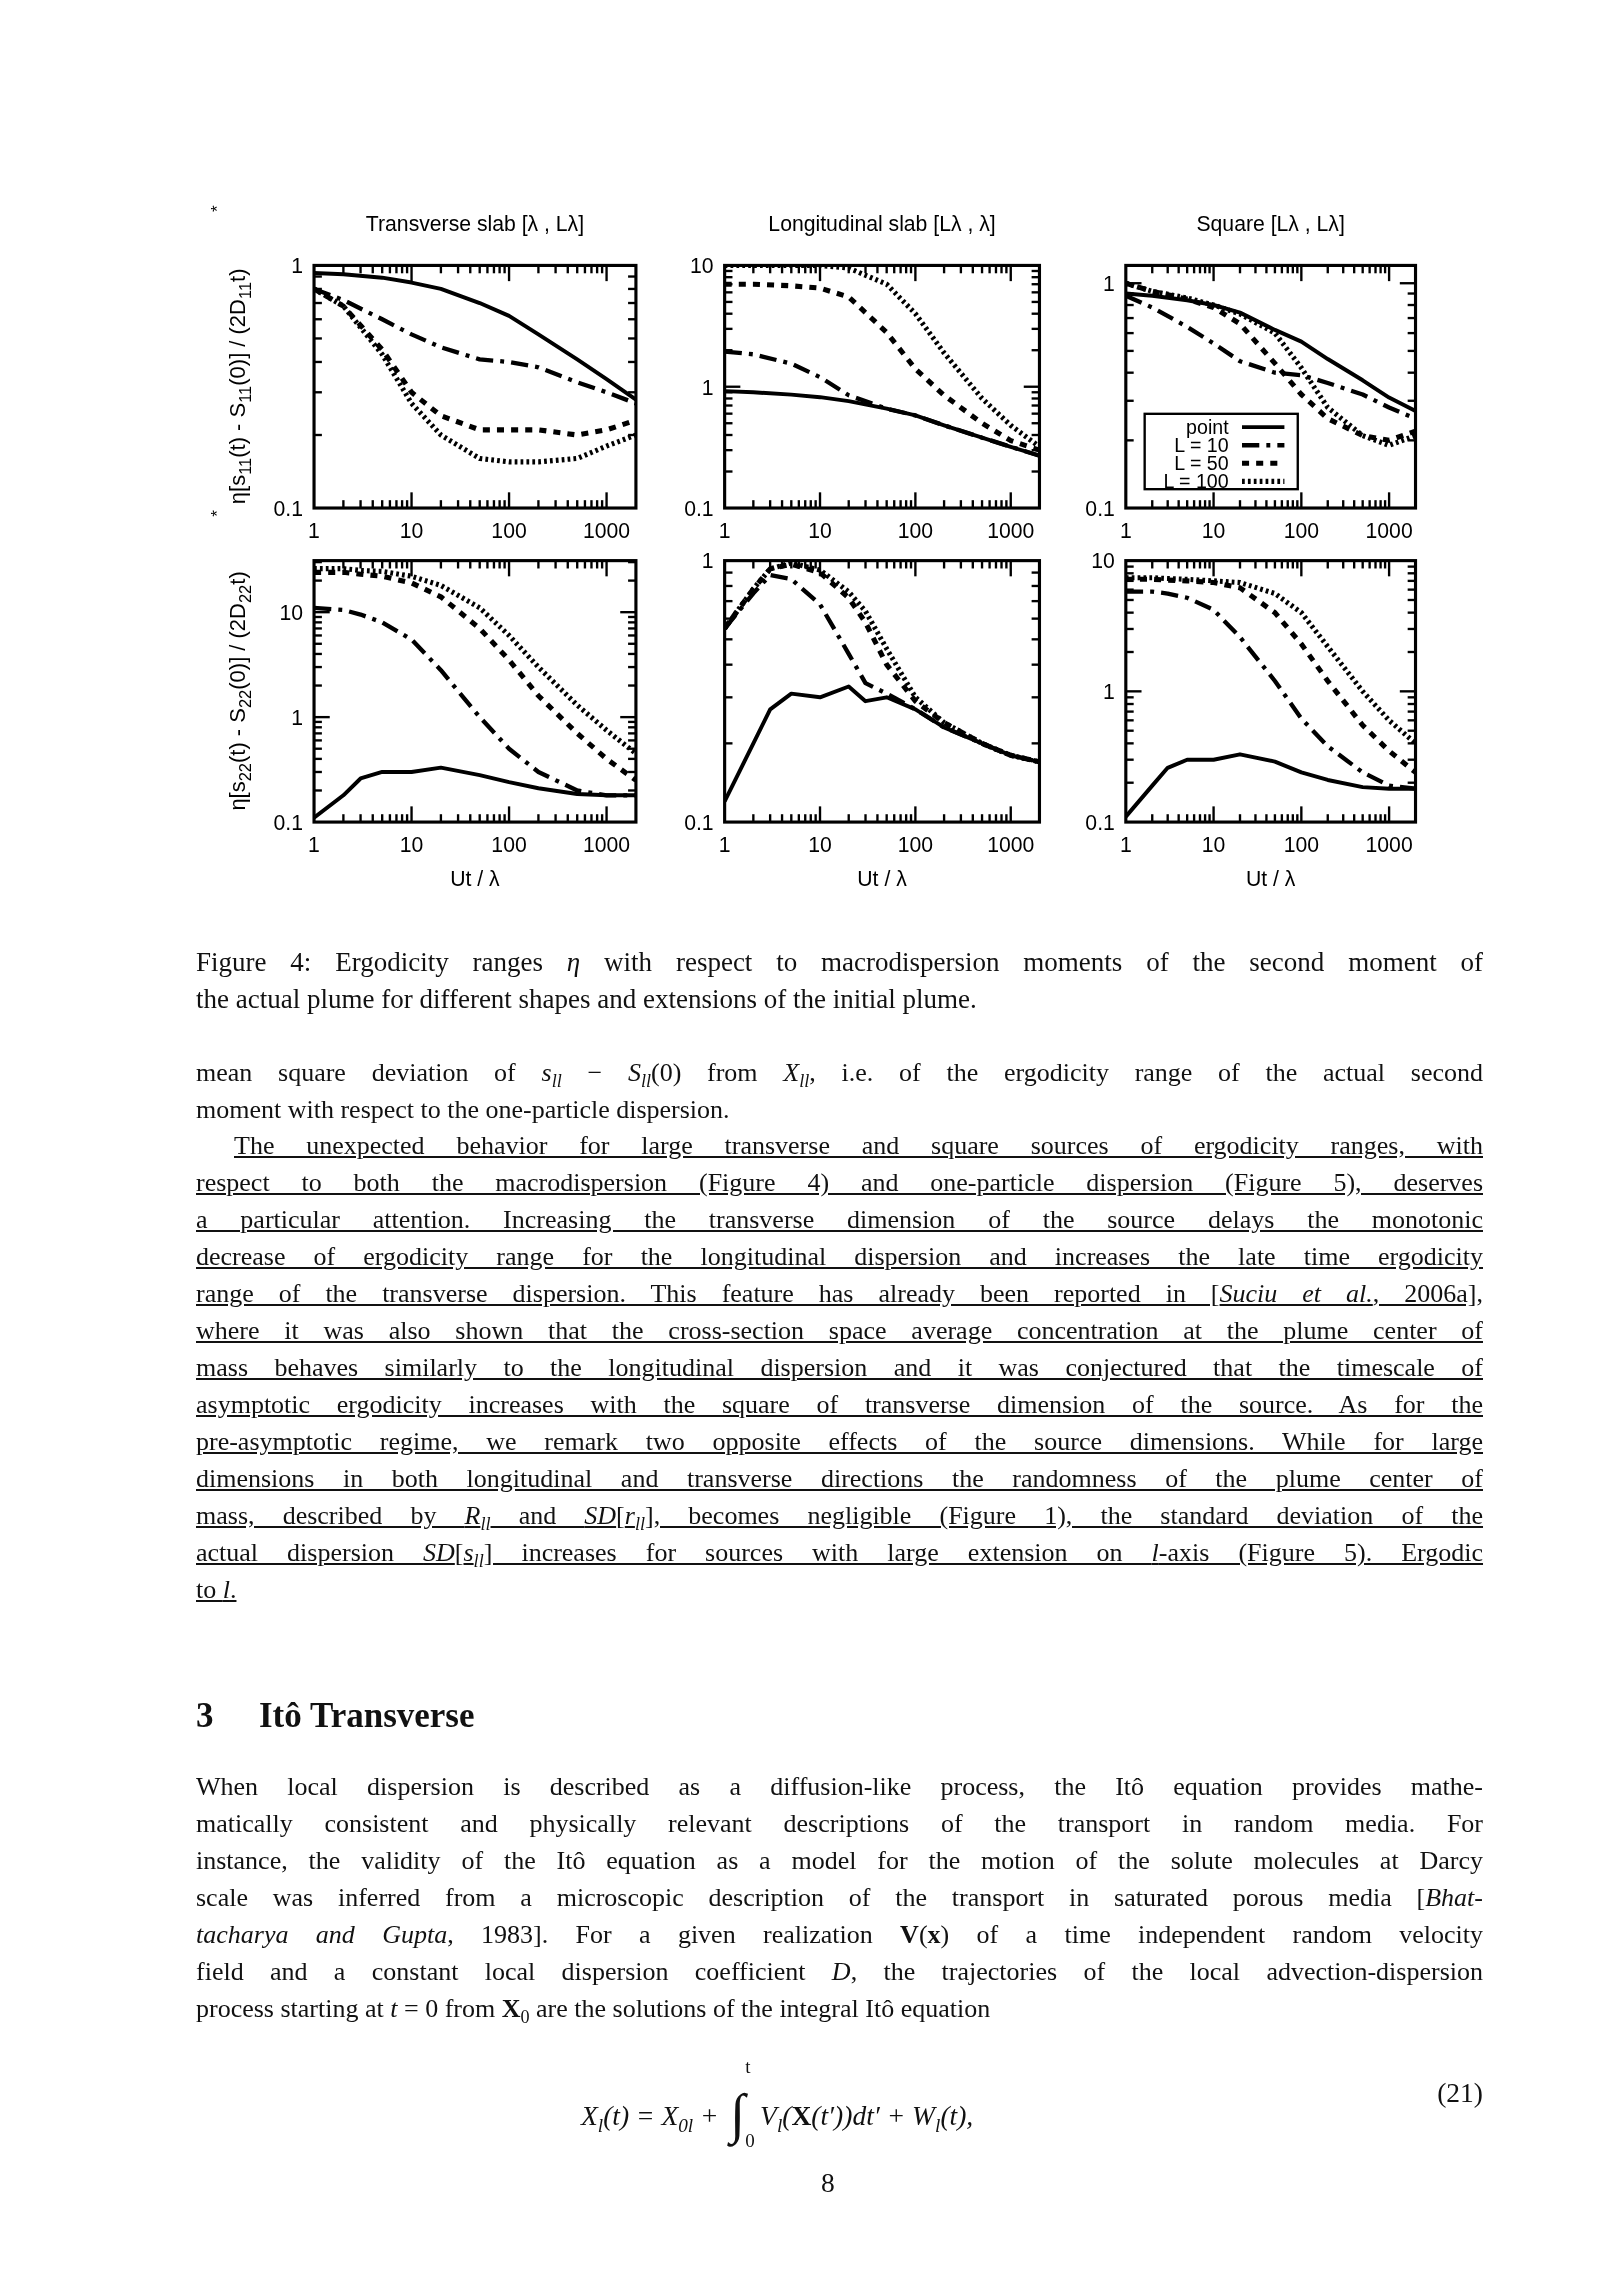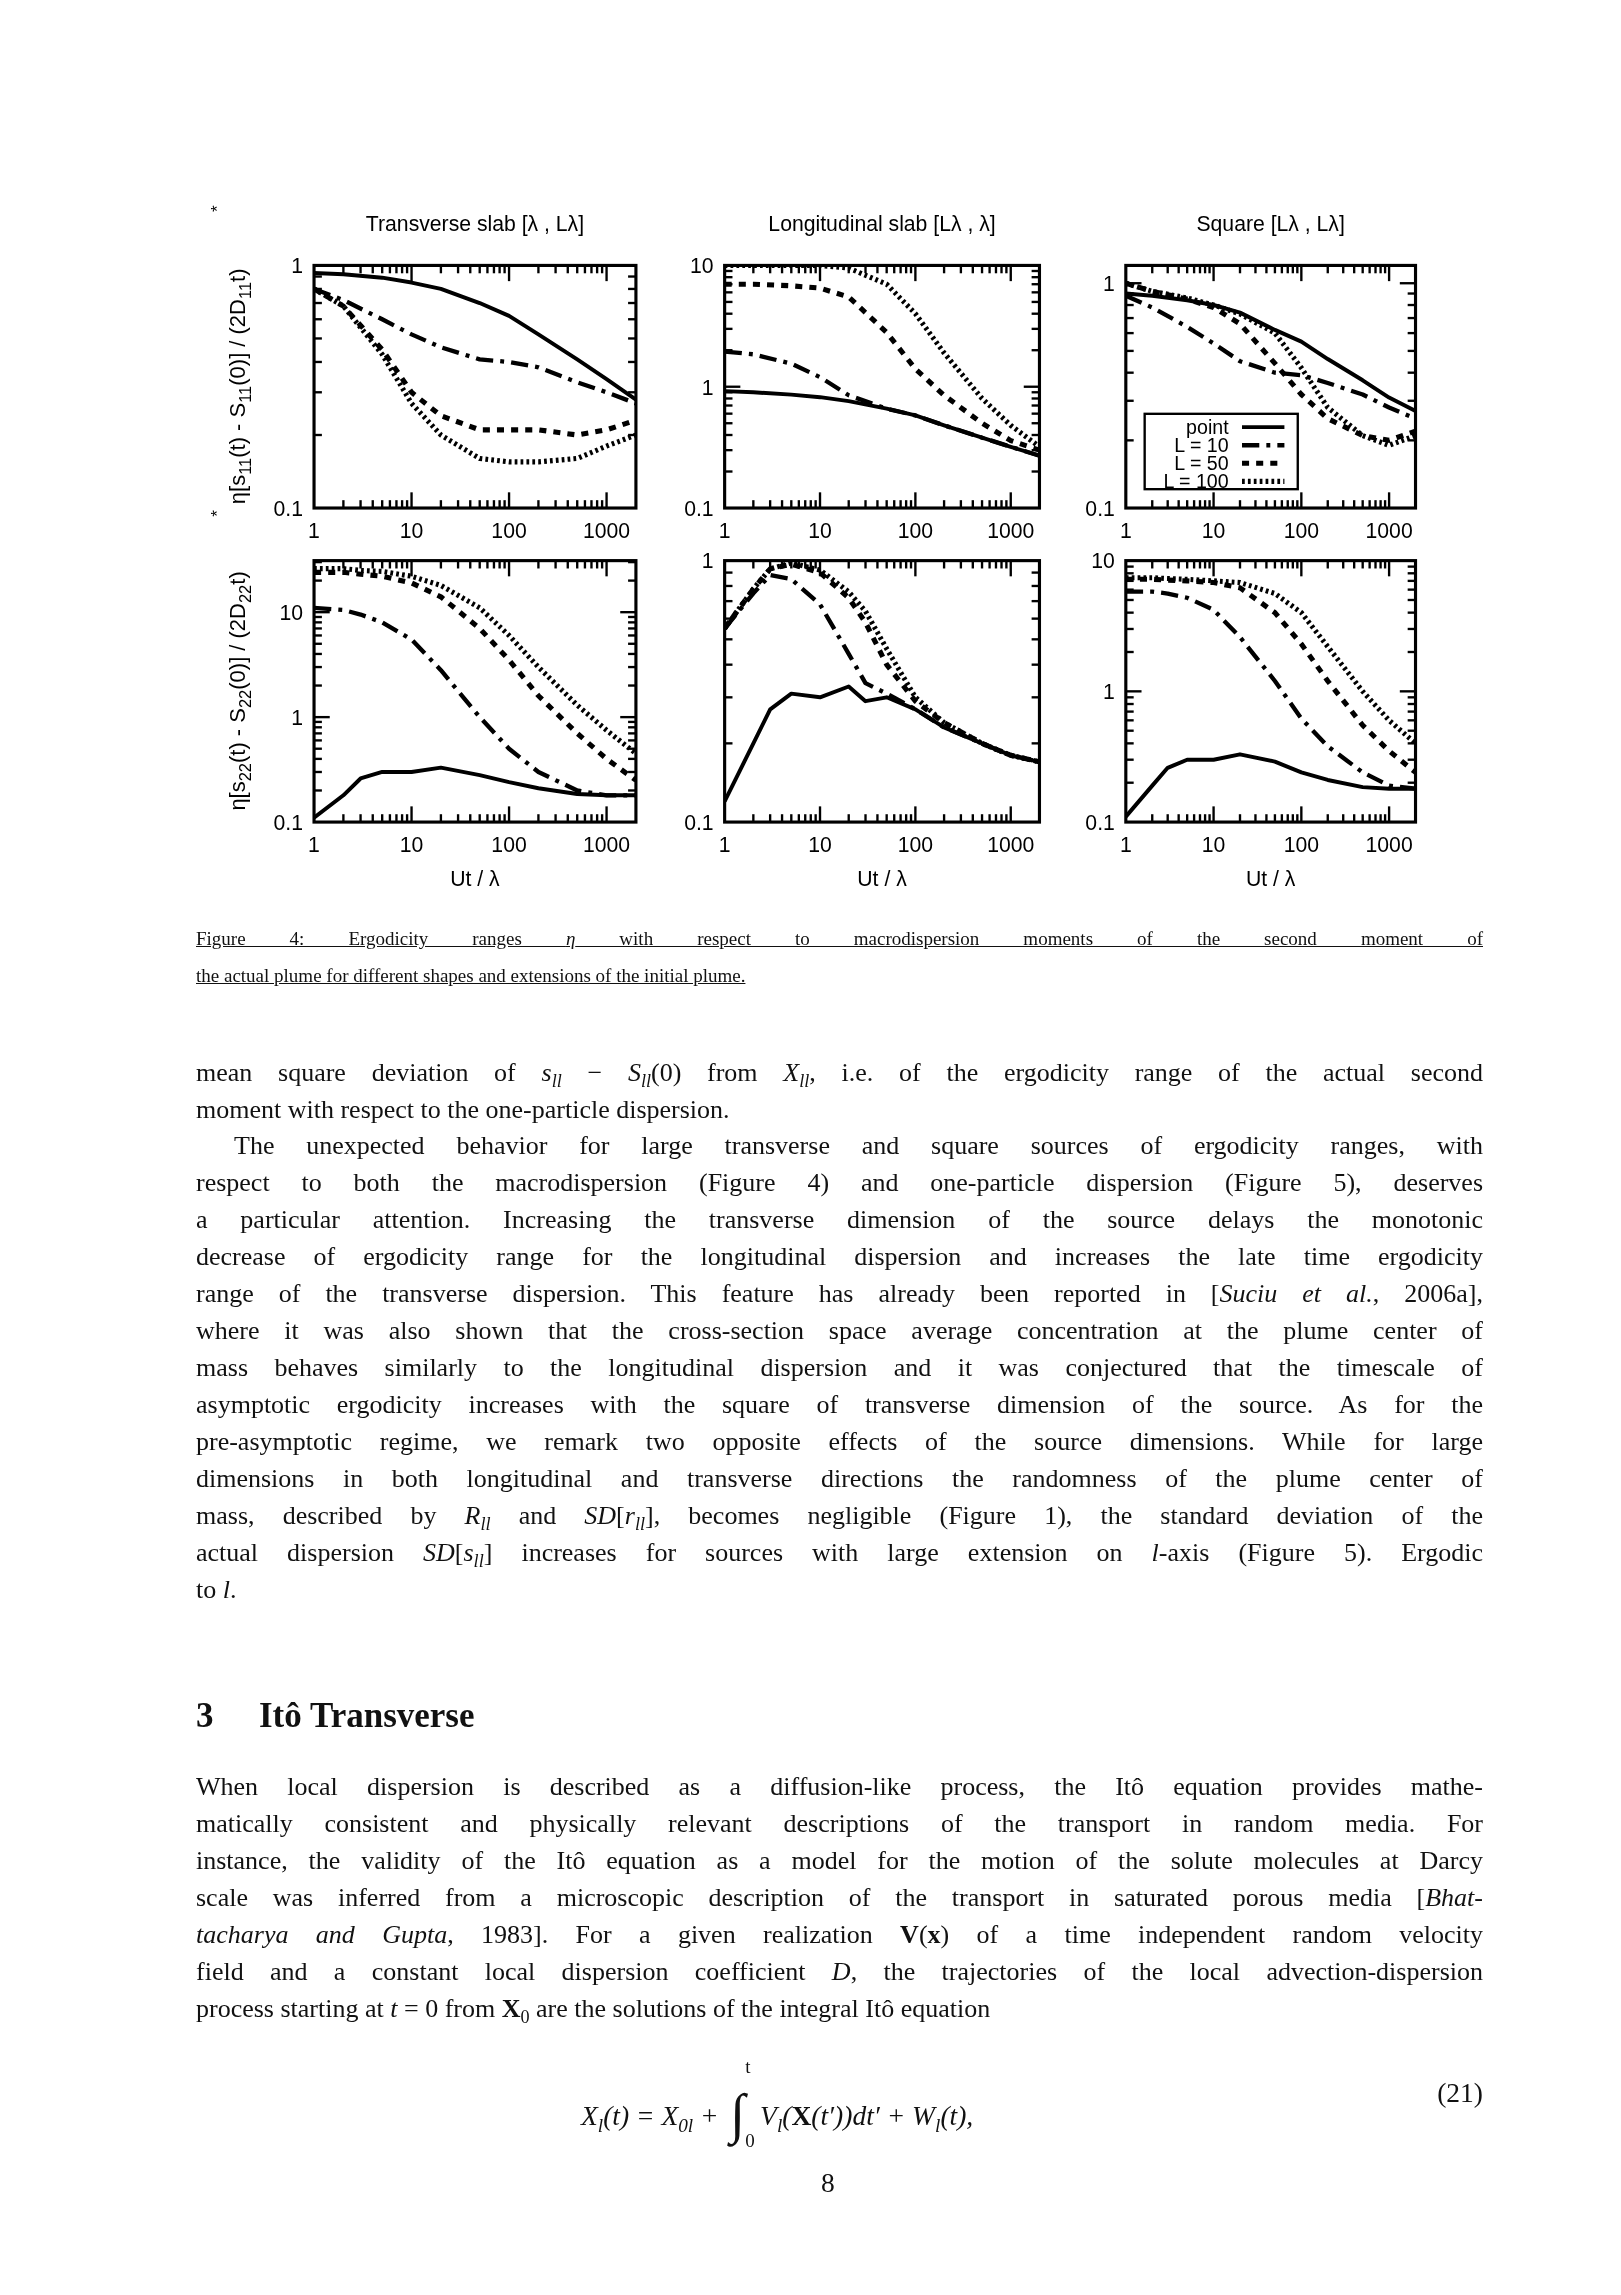--- a/index.html
+++ b/index.html
@@ -1,21 +1,21 @@
 <!DOCTYPE html>
 <html style="font-size:12.6px"><head>
 <meta charset="utf-8">
 <style>
   html, body { margin: 0; padding: 0; background: #ffffff; }
   body { width: 1622px; height: 2295px; position: relative; overflow: hidden; color: #111; }
   .page { position: absolute; left: 0; top: 0; width: 1622px; height: 2295px; }
   .serif { font-family: "Liberation Serif", "DejaVu Serif", serif; }
   #figure { position: absolute; left: 0; top: 0; width: 1622px; height: 903px; }
   #figure svg { position: absolute; left: 0; top: 0; }
-  .caption { position: absolute; left: 196px; top: 920px; width: 1287px; font-size: 19px; line-height: 37px; text-align: justify; text-decoration: underline; }
+  .caption { position: absolute; left: 196px; top: 944px; width: 1287px; font-size: 27px; line-height: 37px; text-align: justify; }
   .caption .line, .body .line { display: block; text-align: justify; text-align-last: justify; white-space: nowrap; }
   .body { position: absolute; left: 196px; width: 1287px; font-size: 26px; line-height: 37px; }
   .line.last { text-align-last: left; }
   .line.indent { padding-left: 38px; }
   .section-heading { position: absolute; left: 196px; top: 1696px; font-size: 35px; font-weight: bold; white-space: nowrap; }
   .section-heading .num { display: inline-block; width: 63px; }
   .equation { position: absolute; left: 196px; top: 2051px; width: 1287px; height: 86px; font-size: 27.5px; }
   .equation .eq-body { position: absolute; left: 385px; top: 23.6px; white-space: nowrap; font-style: italic; }
   .equation .eq-num { position: absolute; right: 0; top: 26px; font-style: normal; }
   .integral { font-size: 55px; font-style: normal; position: relative; top: 7.9px; margin: 0 7.9px 0 4.7px; }
@@ -641,21 +641,21 @@
   <div class="caption serif">
     <span class="line">Figure 4: Ergodicity ranges <i>η</i> with respect to macrodispersion moments of the second moment of</span>
     <span class="line last">the actual plume for different shapes and extensions of the initial plume.</span>
   </div>
 
   <div class="body serif" style="top:1054px;">
     <span class="line">mean square deviation of <i>s<sub>ll</sub></i> − <i>S<sub>ll</sub></i>(0) from <i>X<sub>ll</sub></i>, i.e. of the ergodicity range of the actual second</span>
     <span class="line last">moment with respect to the one-particle dispersion.</span>
   </div>
 
-  <div class="body serif" style="top:1127px;">
+  <div class="body serif" style="top:1127px;text-decoration:underline;">
     <span class="line indent">The unexpected behavior for large transverse and square sources of ergodicity ranges, with</span>
     <span class="line">respect to both the macrodispersion (Figure 4) and one-particle dispersion (Figure 5), deserves</span>
     <span class="line">a particular attention. Increasing the transverse dimension of the source delays the monotonic</span>
     <span class="line">decrease of ergodicity range for the longitudinal dispersion and increases the late time ergodicity</span>
     <span class="line">range of the transverse dispersion. This feature has already been reported in [<i>Suciu et al.</i>, 2006a],</span>
     <span class="line">where it was also shown that the cross-section space average concentration at the plume center of</span>
     <span class="line">mass behaves similarly to the longitudinal dispersion and it was conjectured that the timescale of</span>
     <span class="line">asymptotic ergodicity increases with the square of transverse dimension of the source. As for the</span>
     <span class="line">pre-asymptotic regime, we remark two opposite effects of the source dimensions. While for large</span>
     <span class="line">dimensions in both longitudinal and transverse directions the randomness of the plume center of</span>

